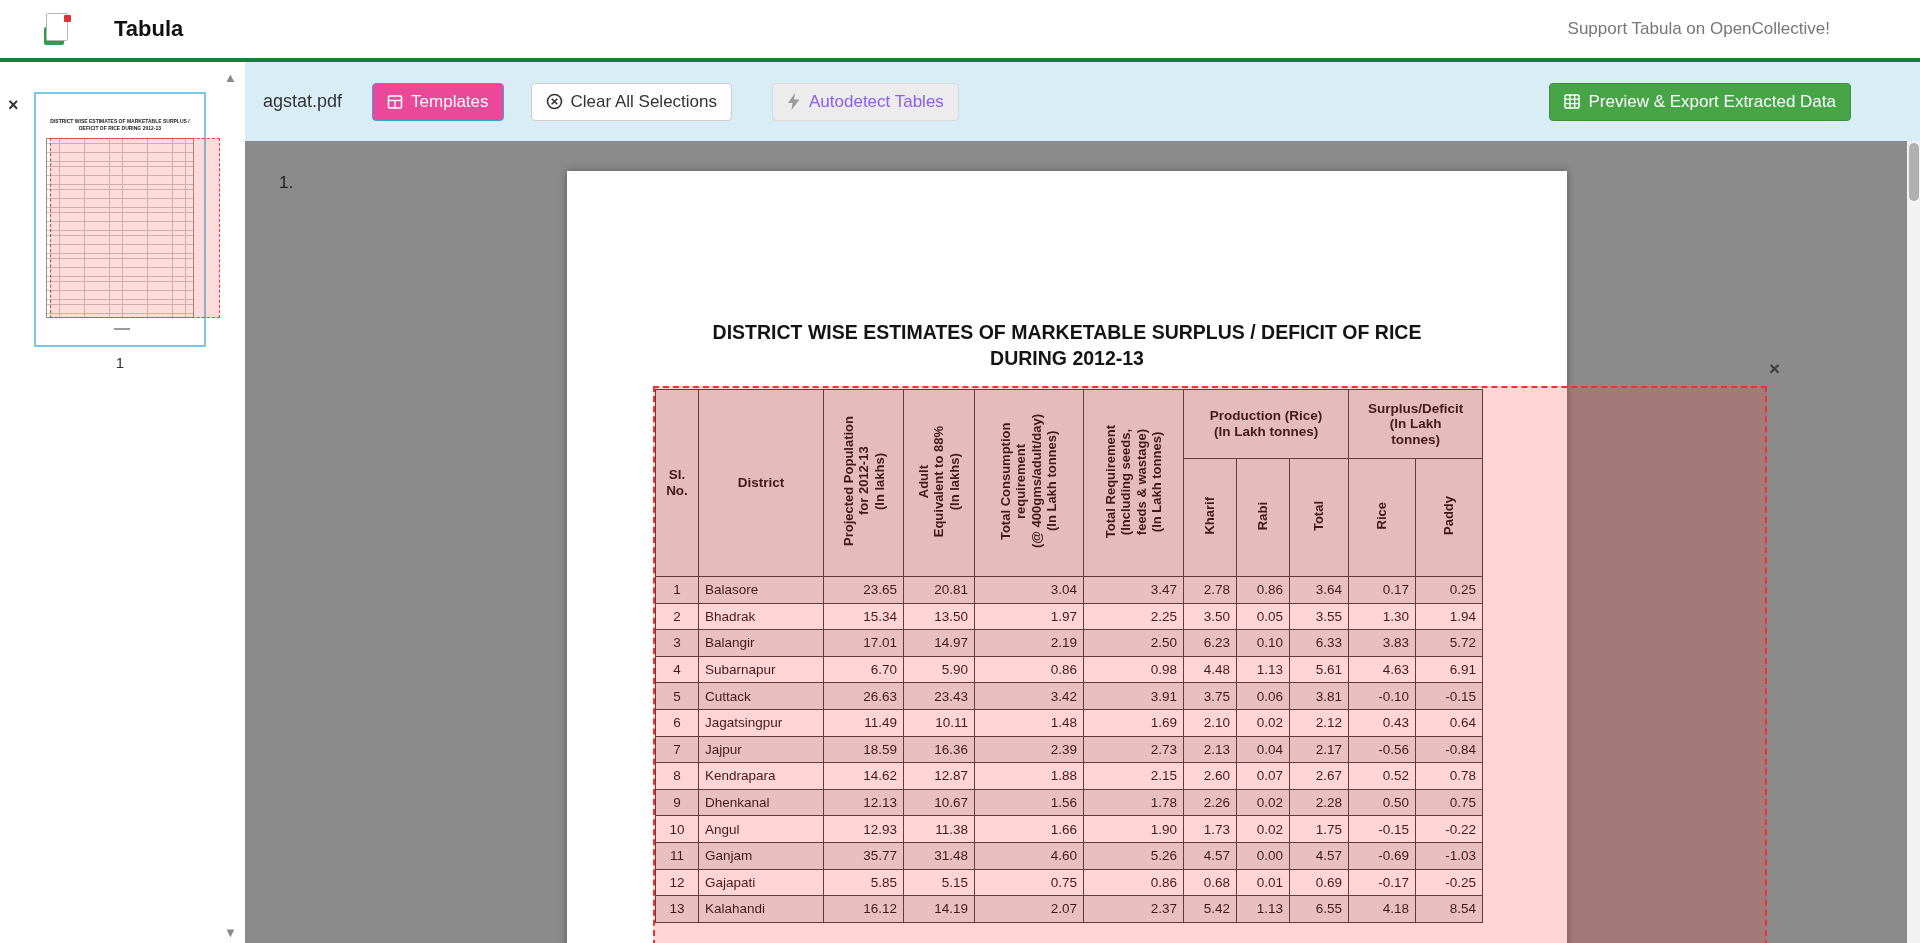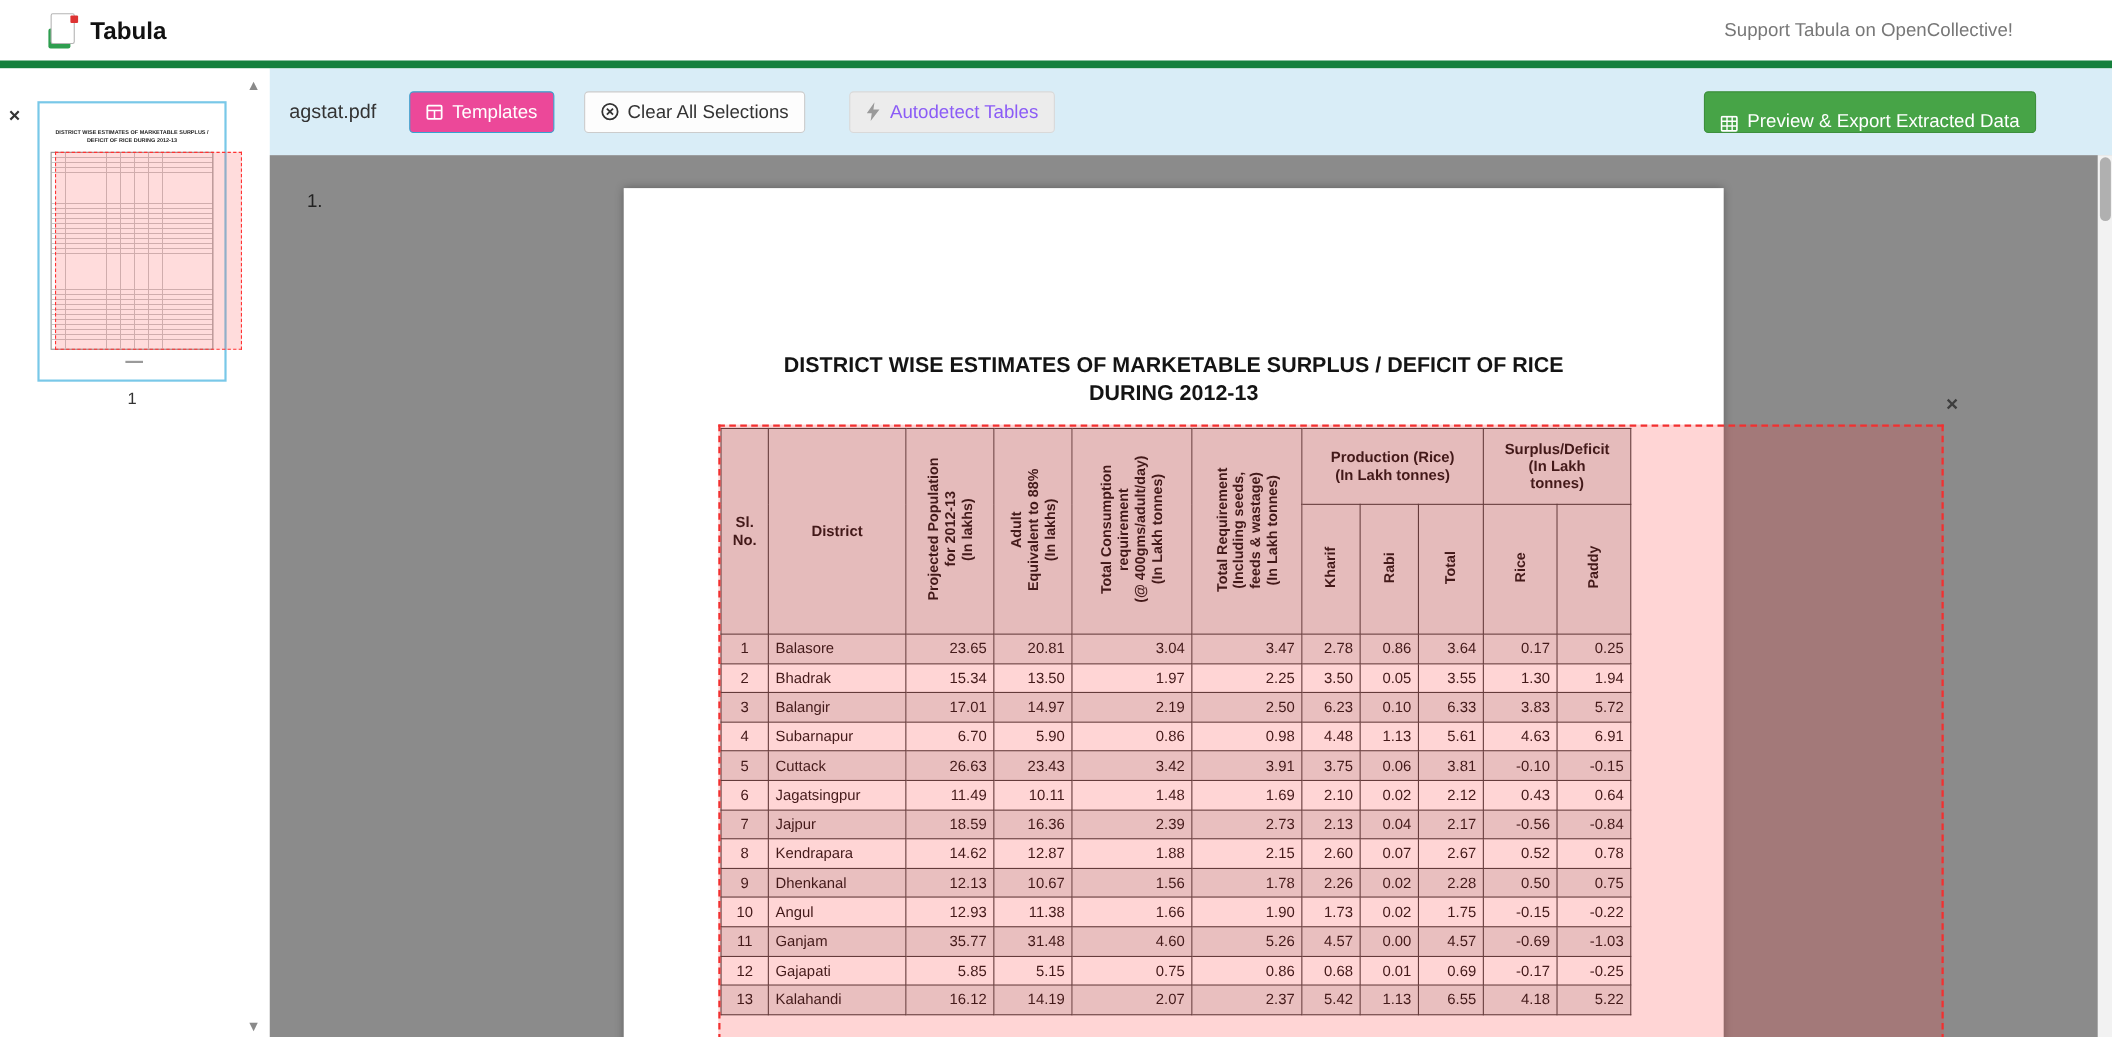--- a/index.html
+++ b/index.html
@@ -1,41 +1,41 @@
 <!DOCTYPE html>
 <html><head>
 <meta charset="utf-8">
 <style>
   * { margin:0; padding:0; box-sizing:border-box; }
   html,body { width:1920px; height:943px; overflow:hidden; background:#fff;
               font-family:"Liberation Sans","DejaVu Sans",sans-serif; }
 
   
   .navbar { position:absolute; left:0; top:0; width:1920px; height:62px;
-            background:#fff; border-bottom:7px solid #15803d; display:flex; align-items:center; z-index:20; }
+            background:#fff; border-bottom:4px solid #15803d; display:flex; align-items:center; z-index:20;gap:32px; }
   .logo { width:30px; height:32px; margin-left:44px; position:relative; }
   .logo .page { position:absolute; left:2px; top:0; width:22px; height:28px; background:#fff;
                 border:1px solid #b5b5b5; border-radius:2px; }
   .logo .green { position:absolute; left:0; bottom:0; width:20px; height:18px; background:#2e9e4f; border-radius:2px; }
   .logo .red { position:absolute; right:3px; top:2px; width:7px; height:7px; background:#d33; border-radius:1px; }
   .brand { font-size:22px; font-weight:bold; color:#111; margin-left:8px; }
   .nav-links { display:flex; margin-left:18px; }
   .nav-link { padding:0 20px; font-size:17px; color:#777; cursor:pointer; line-height:62px; }
   .support { margin-left:auto; margin-right:90px; font-size:17px; color:#777; cursor:pointer; }
 
   
   .toolbar { position:absolute; left:245px; top:62px; width:1675px; height:79px;
              background:#d9edf7; display:flex; align-items:center; z-index:15; }
   .filename { margin-left:18px; margin-right:30px; font-size:18px; color:#333; }
   .btn { height:38px; display:inline-flex; align-items:center; gap:8px; padding:0 14px;
          font-size:17px; border-radius:4px; border:1px solid transparent; cursor:pointer; white-space:nowrap; }
   .btn-templates { background:#ec4899; border-color:#36a3d0; color:#fff; margin-right:27px; }
   .btn-clear { background:#fdfdfd; border-color:#cccccc; color:#333; margin-right:40px; }
   .btn-auto { background:#ececec; border-color:#d9d9d9; color:#8b5cf6; cursor:default; }
-  .btn-export { background:#47a447; border-color:#3d8f3d; color:#fff; margin-left:auto; margin-right:69px;align-items:flex-end; }
+  .btn-export { background:#47a447; border-color:#3d8f3d; color:#fff; margin-left:auto; margin-right:69px; }
   .btn svg { display:block; }
 
   
   .sidebar { position:absolute; left:0; top:62px; width:245px; height:881px; background:#fff; z-index:16; }
   .scroll-arrow { position:absolute; left:224px; font-size:13px; color:#8a8a8a; cursor:pointer; }
   .arrow-up { top:8px; } .arrow-down { top:863px; }
   .thumb-close { position:absolute; left:8px; top:34px; font-size:18px; font-weight:bold; color:#333; cursor:pointer; line-height:1; }
   .thumb { position:absolute; left:34px; top:30px; width:172px; height:255px; background:#fff;
            border:2px solid #79c8e8; overflow:visible; cursor:pointer; }
   .thumb-title { position:absolute; left:8px; top:24px; width:152px; font-size:5px; line-height:1.3;
@@ -381,21 +381,21 @@
             <td class="c-sl">13</td>
             <td class="c-dist">Kalahandi</td>
             <td class="c-num">16.12</td>
             <td class="c-num">14.19</td>
             <td class="c-num">2.07</td>
             <td class="c-num">2.37</td>
             <td class="c-num">5.42</td>
             <td class="c-num">1.13</td>
             <td class="c-num">6.55</td>
             <td class="c-num">4.18</td>
-            <td class="c-num">5.22</td>
+            <td class="c-num">8.54</td>
           </tr>
         </tbody>
     </table>
   </div>
 
   <div class="selection"></div>
   <div class="sel-close">×</div>
 </div>
 
 <div class="scrollbar">

